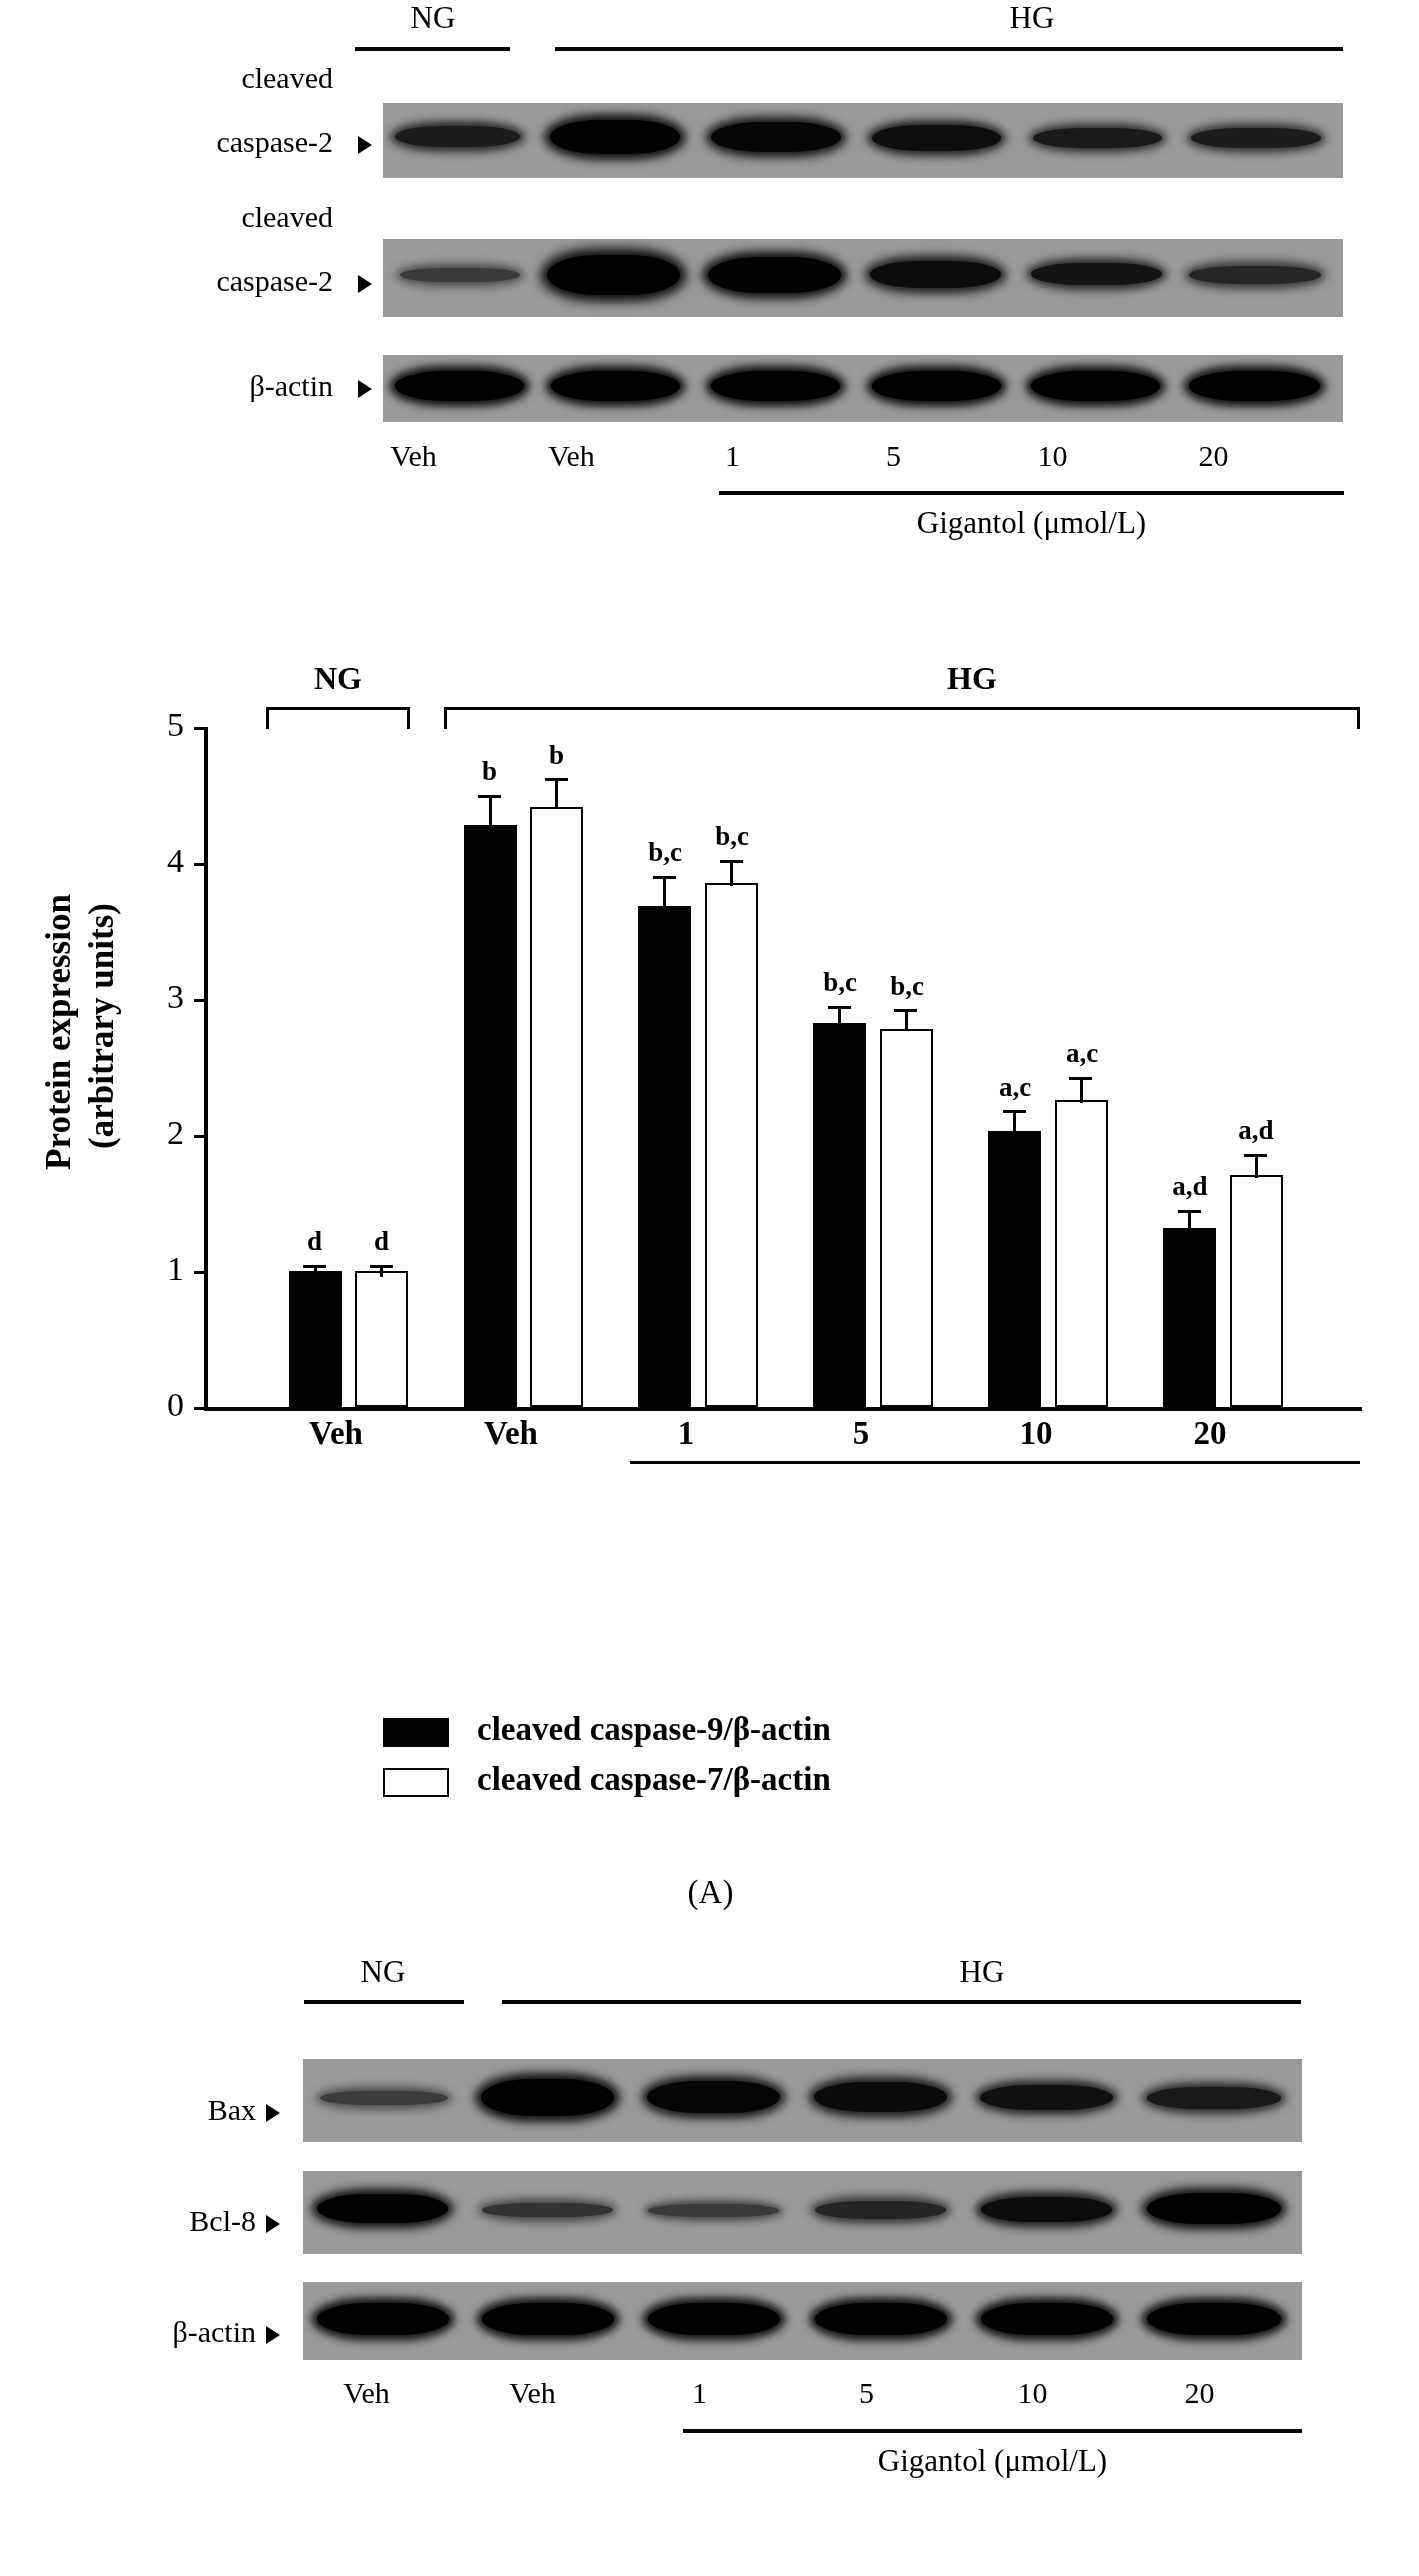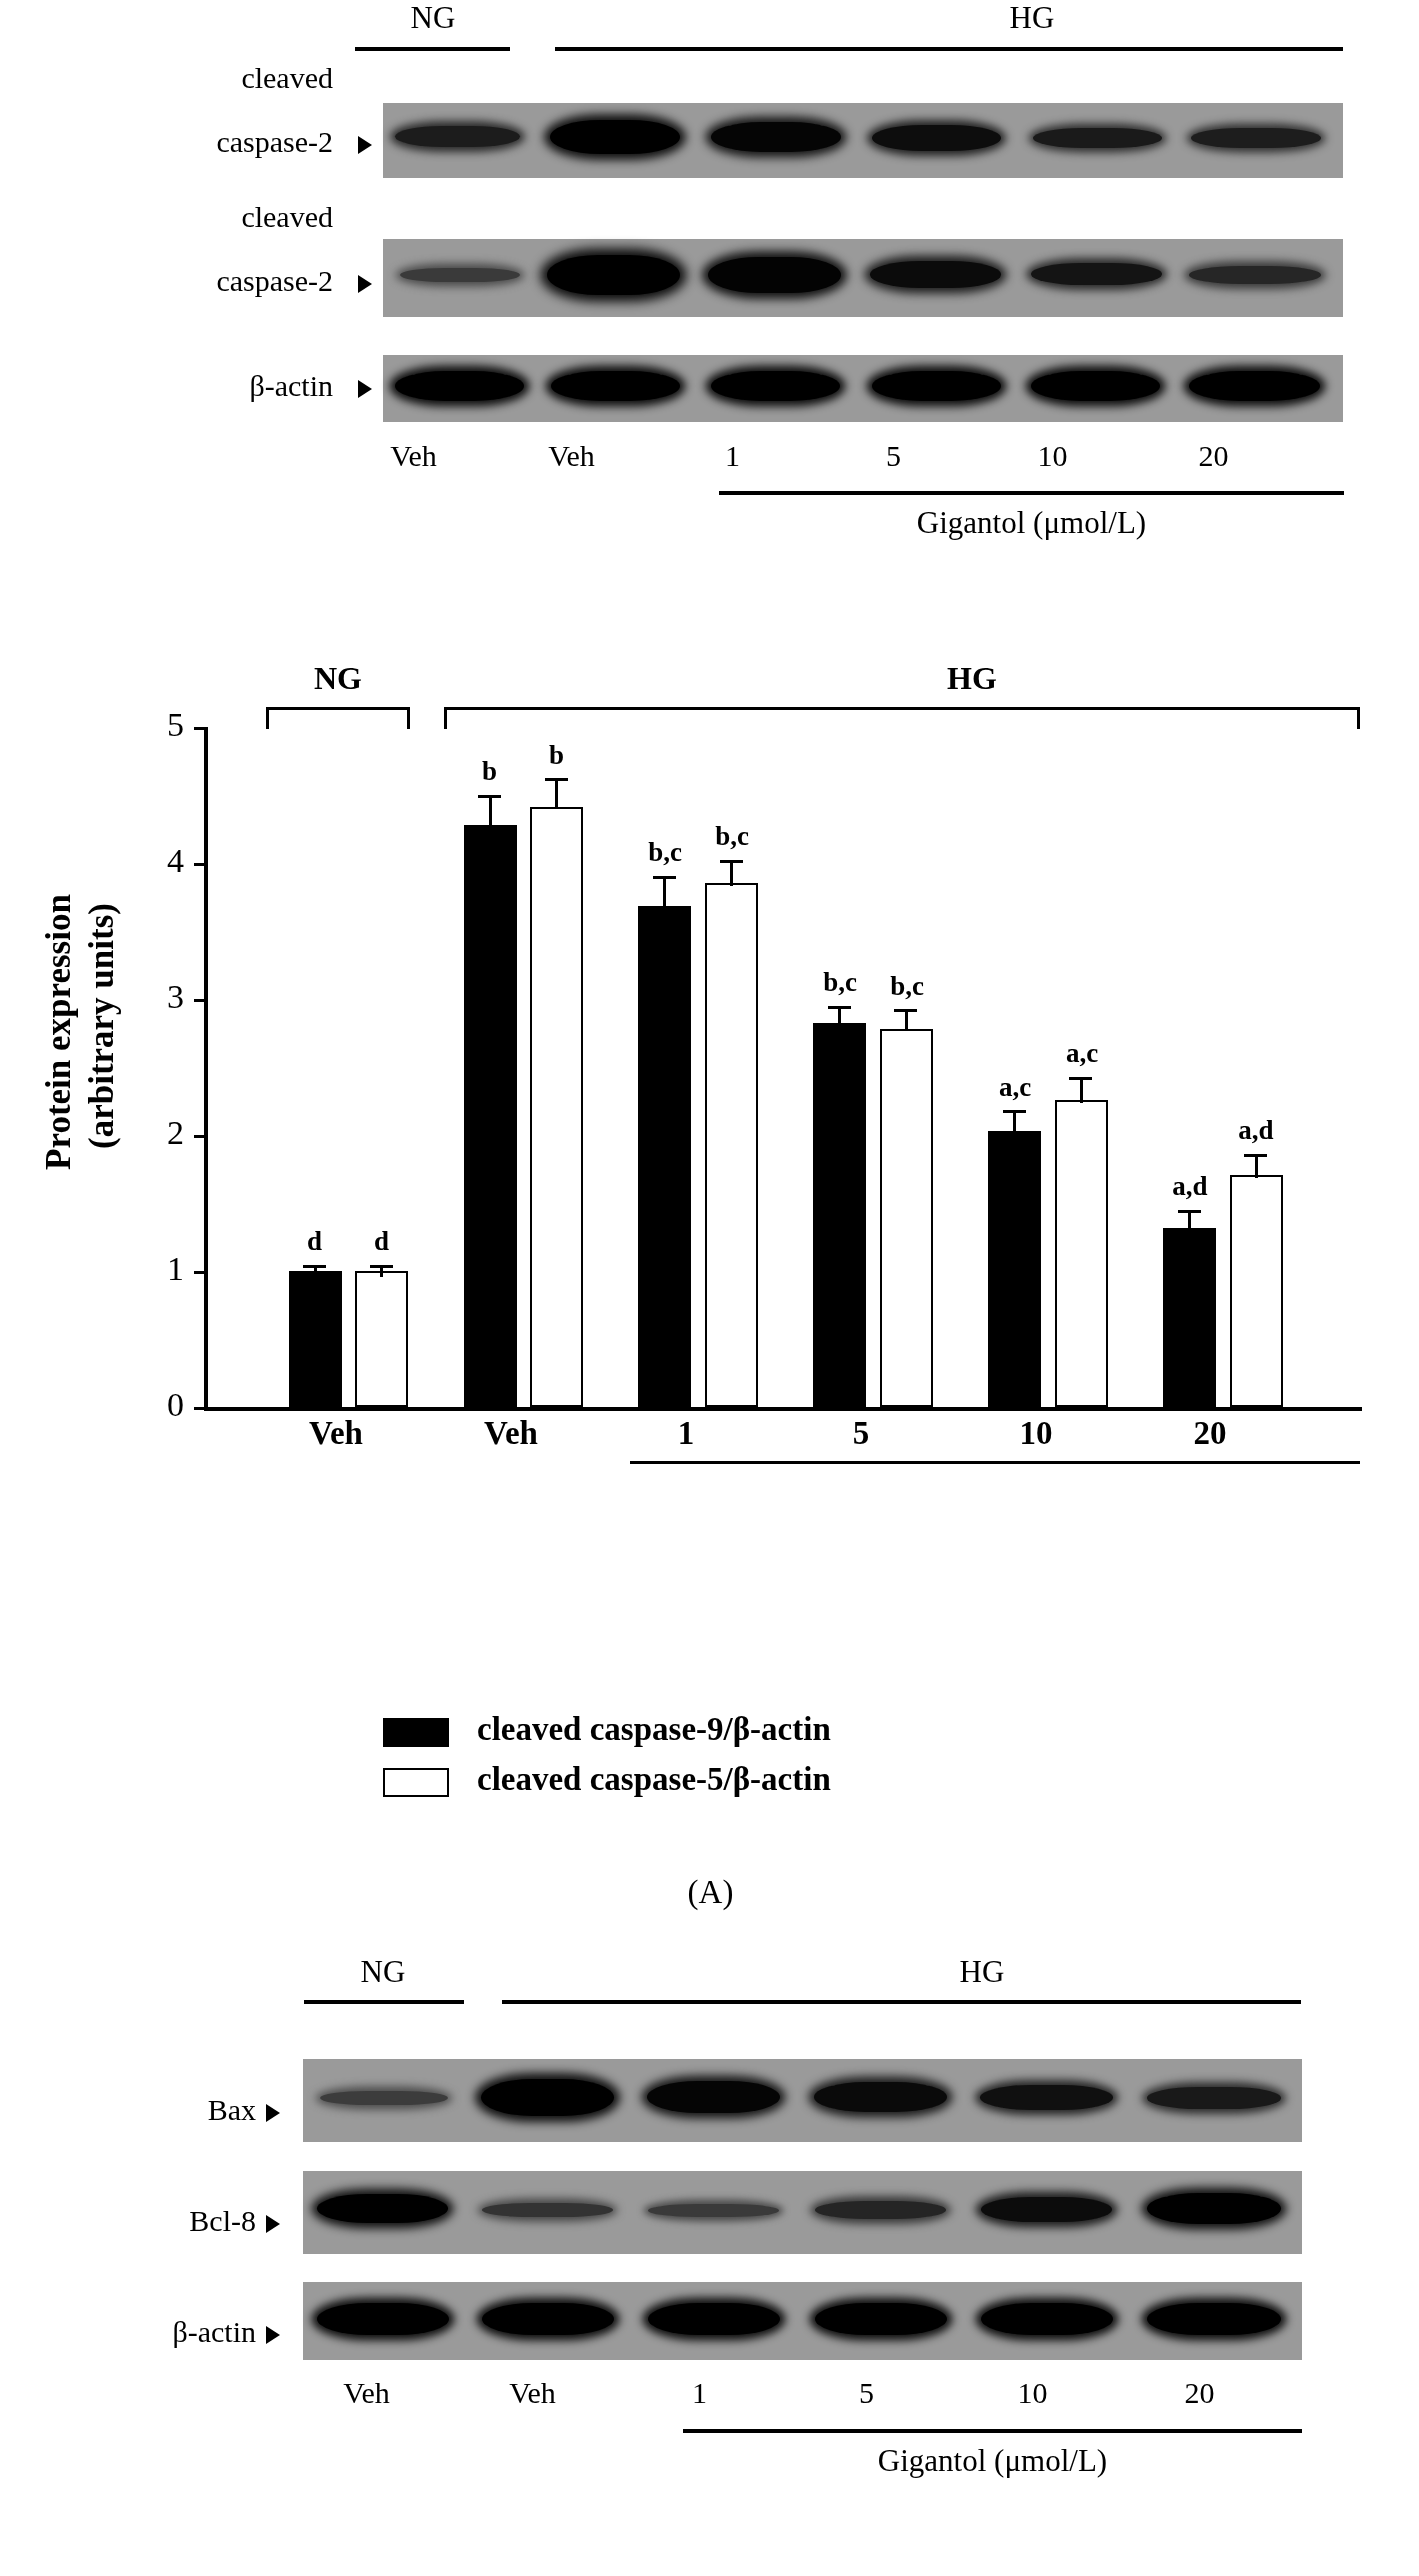--- a/index.html
+++ b/index.html
@@ -196,21 +196,21 @@
     <div class="xcat" style="left:972px;top:777px;width:128px;">10</div>
     <div class="xcat" style="left:1146px;top:777px;width:128px;">20</div>
 
     <div class="hline" style="left:630px;top:823px;width:730px;height:3.3px;"></div>
   </div>
 
   <div class="abs" style="left:0;top:1710px;width:1403px;height:128px;">
     <div class="legend-box" style="left:383px;top:8.3px;background:#000;"></div>
     <div class="legend-text" style="left:477px;top:1.1px;">cleaved caspase-9/β-actin</div>
     <div class="legend-box" style="left:383px;top:58px;background:#fff;"></div>
-    <div class="legend-text" style="left:477px;top:51px;">cleaved caspase-5/β-actin</div>
+    <div class="legend-text" style="left:477px;top:51px;">cleaved caspase-7/β-actin</div>
   </div>
 
   <div class="panel-letter" style="left:655px;top:1874px;width:111px;">(A)</div>
 
   <div class="abs" style="left:0;top:1954px;width:1419px;height:622px;">
 
     <div class="grp-label" style="left:311px;top:0px;width:144px;">NG</div>
     <div class="grp-label" style="left:638px;top:0px;width:688px;">HG</div>
     <div class="hline" style="left:304px;top:46px;width:160px;"></div>
     <div class="hline" style="left:502px;top:46px;width:799px;"></div>

